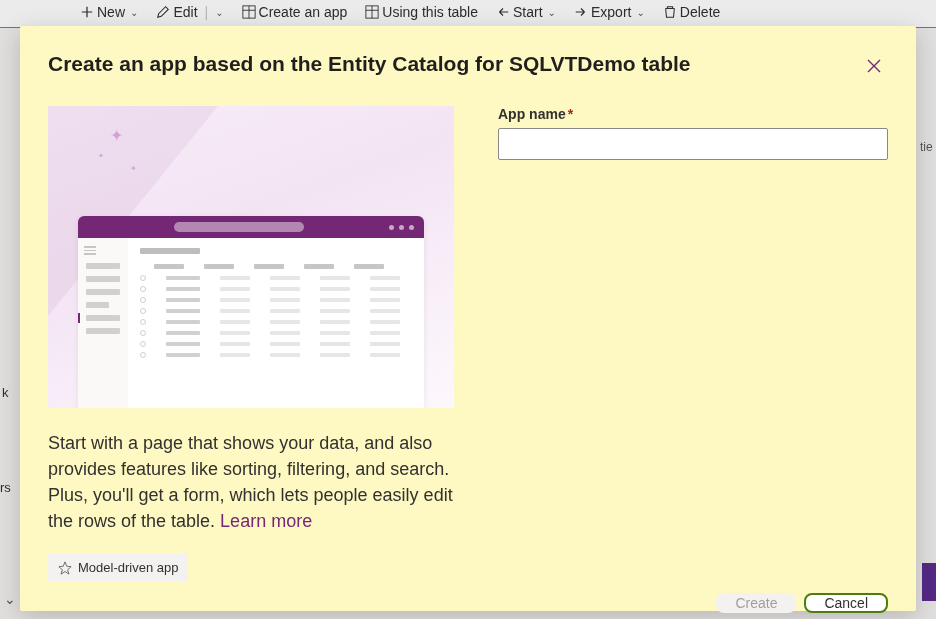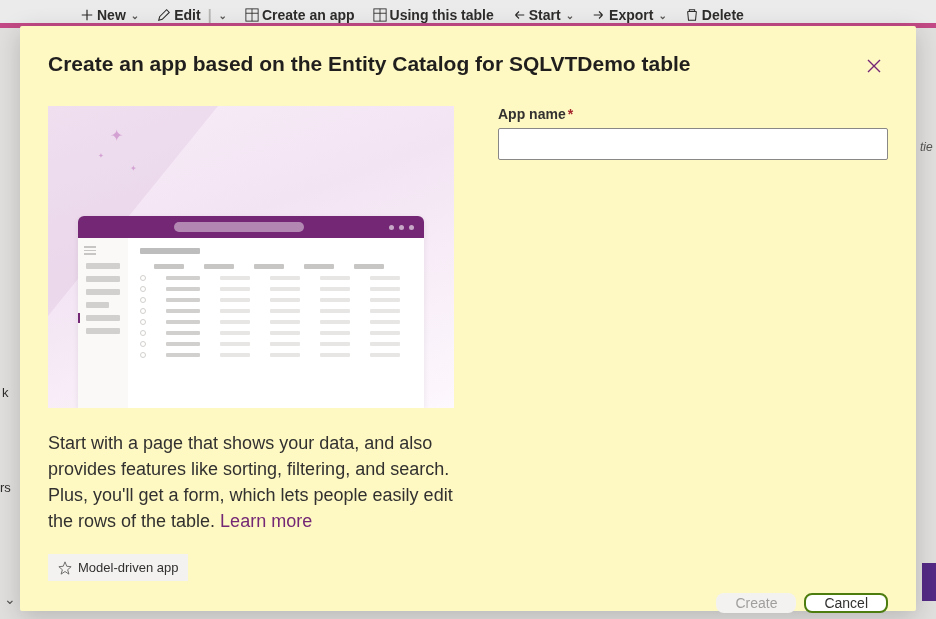--- a/index.html
+++ b/index.html
@@ -11,29 +11,28 @@
       position: relative;
       overflow: hidden;
       color: #323130;
     }
     
     .bg-toolbar {
       position: absolute;
       top: 0; left: 0; right: 0;
       height: 28px;
       display: flex;
-      align-items: flex-end;
+      align-items: flex-start;
       gap: 18px;
       padding: 4px 14px 0 80px;
       font-size: 14px;
       color: #323130;
       background: #fff;
-      border-bottom: 5px solid #ec4899;
+      border-bottom: 1px solid #ec4899;
       filter: grayscale(20%);
-      font-weight: bold;
     }
     .bg-item { display: inline-flex; align-items: center; gap: 3px; }
     .bg-icon { width:14px; height:14px; display:inline-block; }
     .chev { font-size: 10px; color:#605e5c; margin-left:2px;}
     .bg-left-handle {
       position:absolute; left:4px; top:6px; width:12px; height:14px;
       background:#bdbdbd;
     }
 
     
@@ -170,21 +169,21 @@
     .btn-primary{
       background:#f3f2f1; border:none; color:#a19f9d;
       cursor:default;
     }
     .btn-secondary{
       background:#fff; border:2px solid #4d7c0f; color:#323130;
     }
 
     
     .bg-right-strip{
-      position:absolute; right:0; top:140px; width:16px; color:#605e5c; font-size:12px;font-style:italic;
+      position:absolute; right:0; top:140px; width:16px; color:#605e5c; font-size:12px;
     }
     .bg-purple-edge{
       position:absolute; right:0; bottom:18px; width:14px; height:38px; background:#5c2e91;
     }
     .bg-chevron-handle{
       position:absolute; left:4px; bottom:12px; color:#605e5c; font-size:14px;
     }
   </style>
 </head>
 <body>

